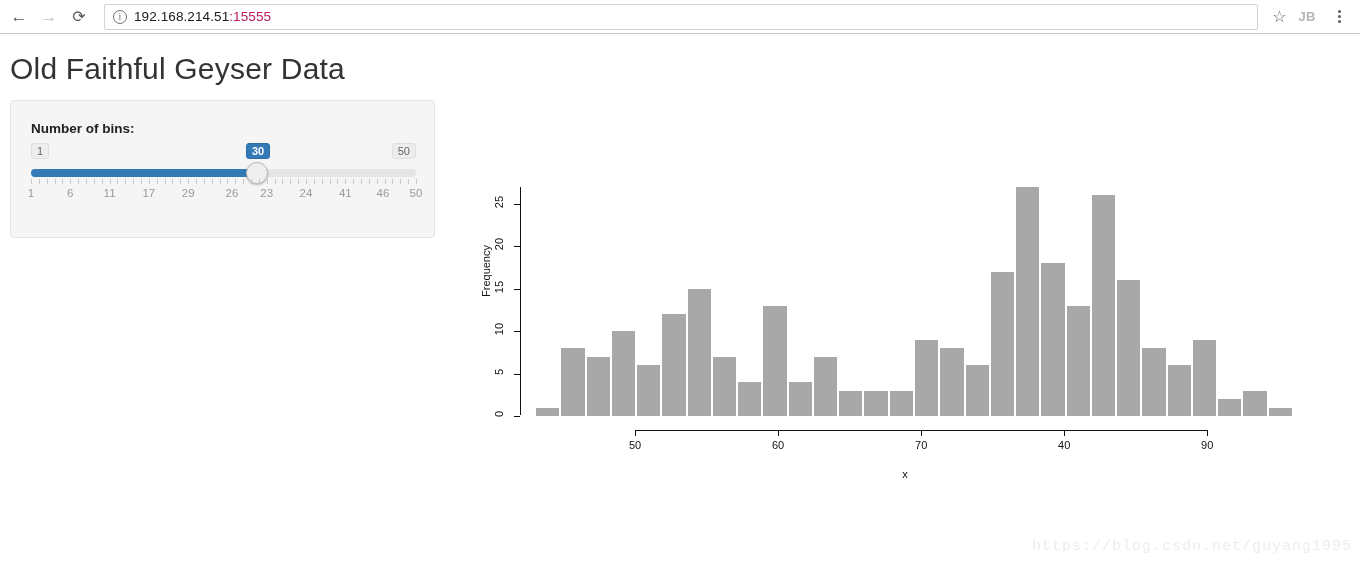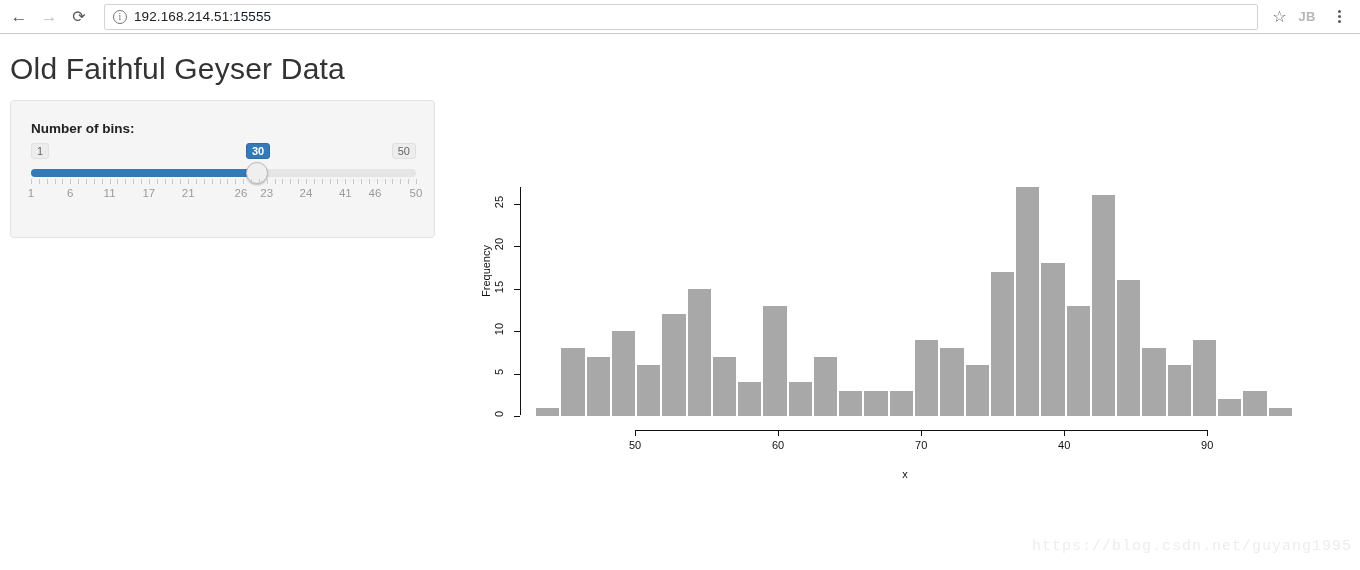--- a/index.html
+++ b/index.html
@@ -50,21 +50,21 @@
     font-family: "Liberation Serif", serif;
     flex: 0 0 auto;
     margin-right: 7px;
   }
   .url-text {
     font-size: 13.5px;
     color: #202020;
     letter-spacing: 0.1px;
     white-space: nowrap;
   }
-  .url-text .port { color: #0f172a; }
+  .url-text .port { color: #be185d; }
 
   .star-icon {
     width: 26px; height: 26px;
     display: flex; align-items: center; justify-content: center;
     color: #5f5f5f; font-size: 16px;
     margin-right: 4px;
   }
   .profile-badge {
     font-size: 13px; color: #b7b7b7; font-weight: bold;
     margin: 0 10px 0 2px; letter-spacing: .5px;
@@ -294,26 +294,26 @@
         <i style="left: 361.429px;"></i>
         <i style="left: 369.286px;"></i>
         <i style="left: 377.143px;"></i>
         <i style="left: 385px;"></i>
       </div>
     <div class="tick-labels" id="slider-tick-labels">
         <span style="left: 0px;">1</span>
         <span style="left: 39.2857px;">6</span>
         <span style="left: 78.5714px;">11</span>
         <span style="left: 117.857px;">17</span>
-        <span style="left: 157.143px;">21</span>
-        <span style="left: 210px;">26</span>
+        <span style="left: 157.143px;">29</span>
+        <span style="left: 201px;">26</span>
         <span style="left: 235.714px;">23</span>
         <span style="left: 275px;">24</span>
         <span style="left: 314.286px;">41</span>
-        <span style="left: 344px;">46</span>
+        <span style="left: 352px;">46</span>
         <span style="left: 385px;">50</span>
       </div>
   </div>
 </div>
 
 <div class="chart-area">
   <div class="plot">
     <div class="ylabel">Frequency</div>
     <div class="yaxis-line"></div>
     <div id="yticks">

